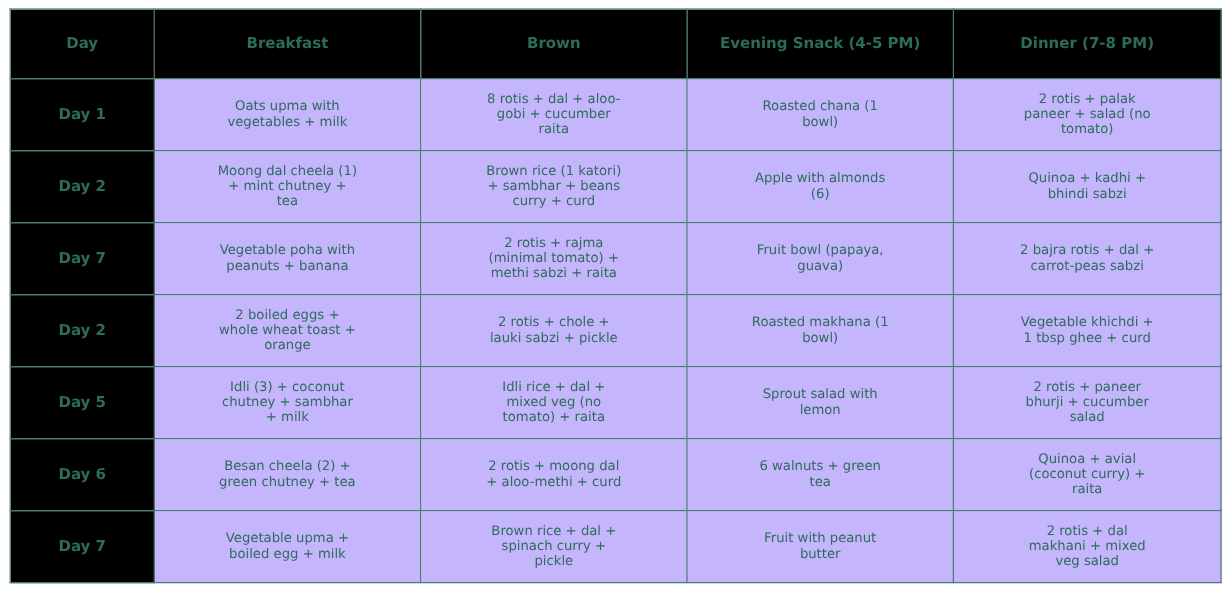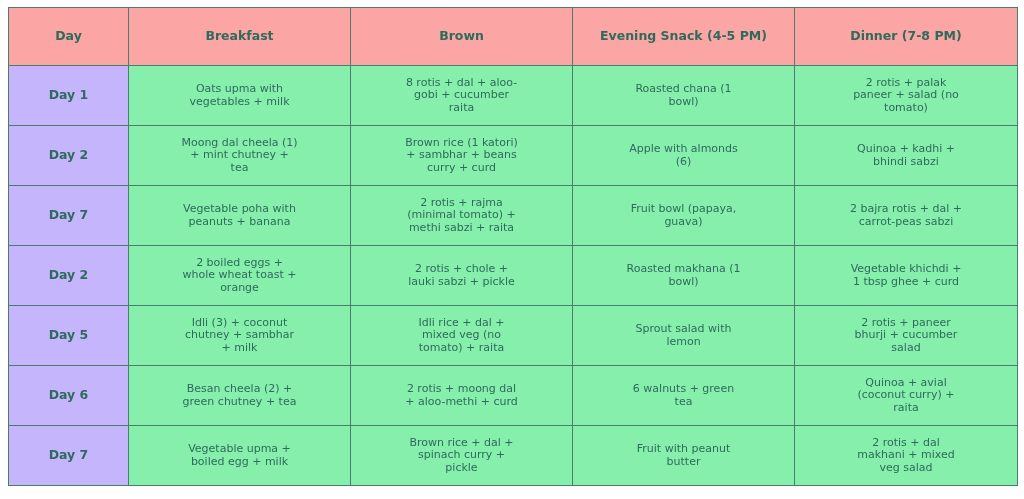--- a/index.html
+++ b/index.html
@@ -7,24 +7,24 @@
   .meal-table {
     position: absolute; left: 8px; top: 7px;
     width: 1009px; border-collapse: collapse; table-layout: fixed;
     font-family: "DejaVu Sans", sans-serif; color: #2e6b5a;
   }
   .meal-table th, .meal-table td {
     border: 1.5px solid #4a7d6e; text-align: center; vertical-align: middle;
     padding: 0 6px; line-height: 12.5px;
   }
   .meal-table th {
-    background: #fca5a5; height: 57px; font-weight: bold; font-size: 12.5px;
+    background: #000000; height: 57px; font-weight: bold; font-size: 12.5px;
   }
-  .meal-table td { background: #86efac; height: 59px; font-size: 11px; }
-  .meal-table td.day-cell { background: #c4b5fd; font-weight: bold; font-size: 12.5px; }
+  .meal-table td { background: #c4b5fd; height: 59px; font-size: 11px; }
+  .meal-table td.day-cell { background: #000000; font-weight: bold; font-size: 12.5px; }
   .cell-text { display: inline-block; max-width: 118px; }
 </style>
 </head>
 <body>
 
 <table class="meal-table">
   <colgroup>
     <col style="width:120px">
       <col style="width:222px">
       <col style="width:222px">

